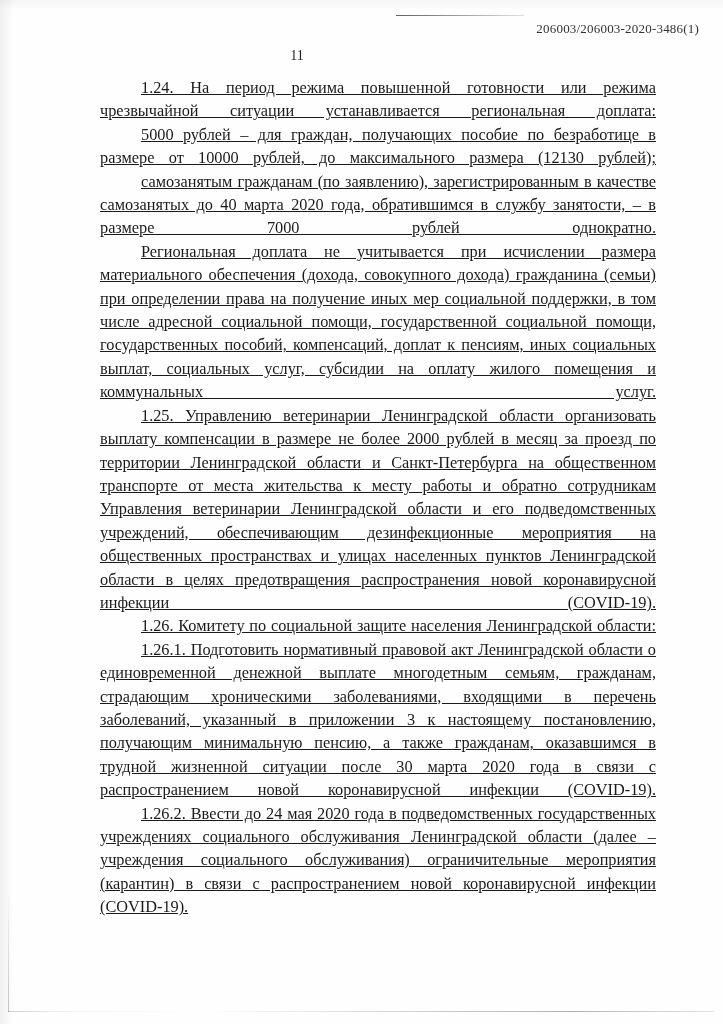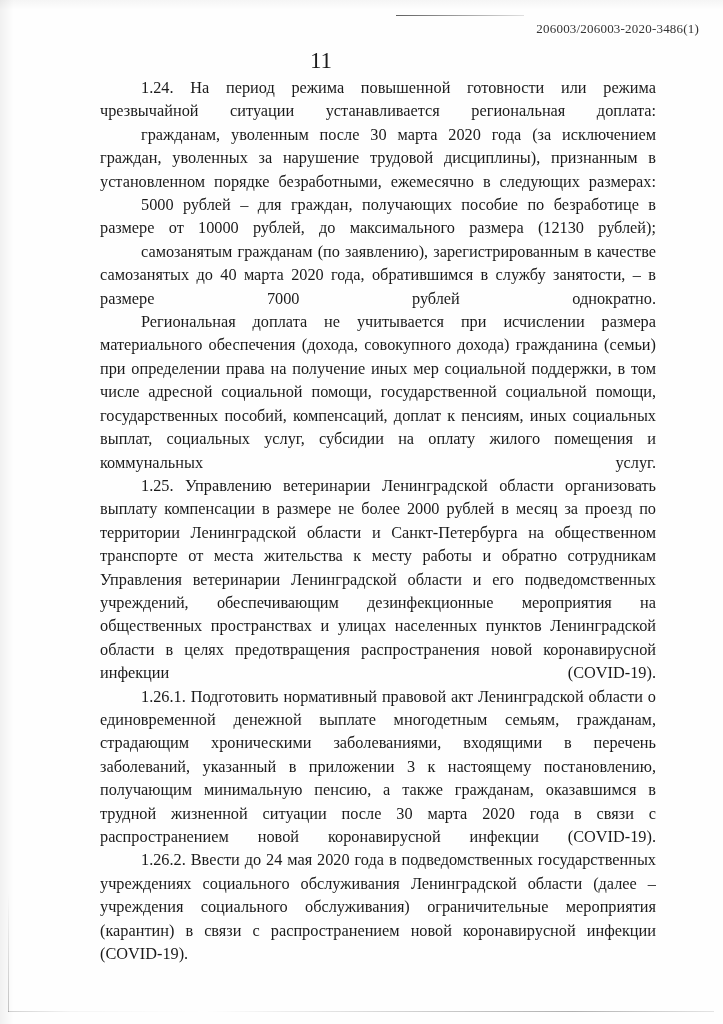--- a/index.html
+++ b/index.html
@@ -80,23 +80,22 @@
     color: #333333;
     white-space: nowrap;
   }
 
   .page-number {
     position: absolute;
     left: 0;
     top: 48px;
     width: 594px;
     text-align: center;
-    font-size: 23px;
+    font-size: 14px;
     color: #1d1d1d;
-    padding-left: 24px;
   }
 
   
   .content {
     position: absolute;
     left: 100px;
     top: 76px;
     width: 556px;
     font-size: 16.3px;
     line-height: 23.4px;
@@ -108,42 +107,42 @@
   .content p {
     margin: 0;
     text-indent: 41px;
     text-align: justify;
   }
   .content p:last-child {
     text-align-last: left;
   }
   
   .content p { text-align-last: left; }
-  .content p.stretch-last { text-align-last: justify; }
+  .content p.stretch-last { text-align-last: justify; text-decoration: underline; }
 </style>
 </head>
 <body>
 
 <div class="page">
 
   <div class="scan-edge-top"></div>
   <div class="scan-edge-left"></div>
   <div class="scan-edge-left-rule"></div>
   <div class="scan-edge-bottom-rule"></div>
 
   <div class="header-rule"></div>
   <div class="doc-id">206003/206003-2020-3486(1)</div>
 
   <div class="page-number">11</div>
 
   <div class="content">
     <p class="stretch-last">1.24. На период режима повышенной готовности или режима чрезвычайной ситуации устанавливается региональная доплата:</p>
-    <p class="stretch-last">гражданам, уволенным после 30 марта 2020 года (за исключением граждан, уволенных за нарушение трудовой дисциплины), признанным в установленном порядке безработными, ежемесячно в следующих размерах:</p>
     <p class="stretch-last">5000 рублей – для граждан, получающих пособие по безработице в размере от 10000 рублей, до максимального размера (12130 рублей);</p>
     <p class="stretch-last">самозанятым гражданам (по заявлению), зарегистрированным в качестве самозанятых до 40 марта 2020 года, обратившимся в службу занятости, – в размере 7000 рублей однократно.</p>
     <p class="stretch-last">Региональная доплата не учитывается при исчислении размера материального обеспечения (дохода, совокупного дохода) гражданина (семьи) при определении права на получение иных мер социальной поддержки, в том числе адресной социальной помощи, государственной социальной помощи, государственных пособий, компенсаций, доплат к пенсиям, иных социальных выплат, социальных услуг, субсидии на оплату жилого помещения и коммунальных услуг.</p>
     <p class="stretch-last">1.25. Управлению ветеринарии Ленинградской области организовать выплату компенсации в размере не более 2000 рублей в месяц за проезд по территории Ленинградской области и Санкт-Петербурга на общественном транспорте от места жительства к месту работы и обратно сотрудникам Управления ветеринарии Ленинградской области и его подведомственных учреждений, обеспечивающим дезинфекционные мероприятия на общественных пространствах и улицах населенных пунктов Ленинградской области в целях предотвращения распространения новой коронавирусной инфекции (COVID-19).</p>
+    <p class="stretch-last">1.26. Комитету по социальной защите населения Ленинградской области:</p>
     <p class="stretch-last">1.26.1. Подготовить нормативный правовой акт Ленинградской области о единовременной денежной выплате многодетным семьям, гражданам, страдающим хроническими заболеваниями, входящими в перечень заболеваний, указанный в приложении 3 к настоящему постановлению, получающим минимальную пенсию, а также гражданам, оказавшимся в трудной жизненной ситуации после 30 марта 2020 года в связи с распространением новой коронавирусной инфекции (COVID-19).</p>
     <p class="stretch-last">1.26.2. Ввести до 24 мая 2020 года в подведомственных государственных учреждениях социального обслуживания Ленинградской области (далее – учреждения социального обслуживания) ограничительные мероприятия (карантин) в связи с распространением новой коронавирусной инфекции (COVID-19).</p>
 
   </div>
 
 </div>
 
 </body></html>

